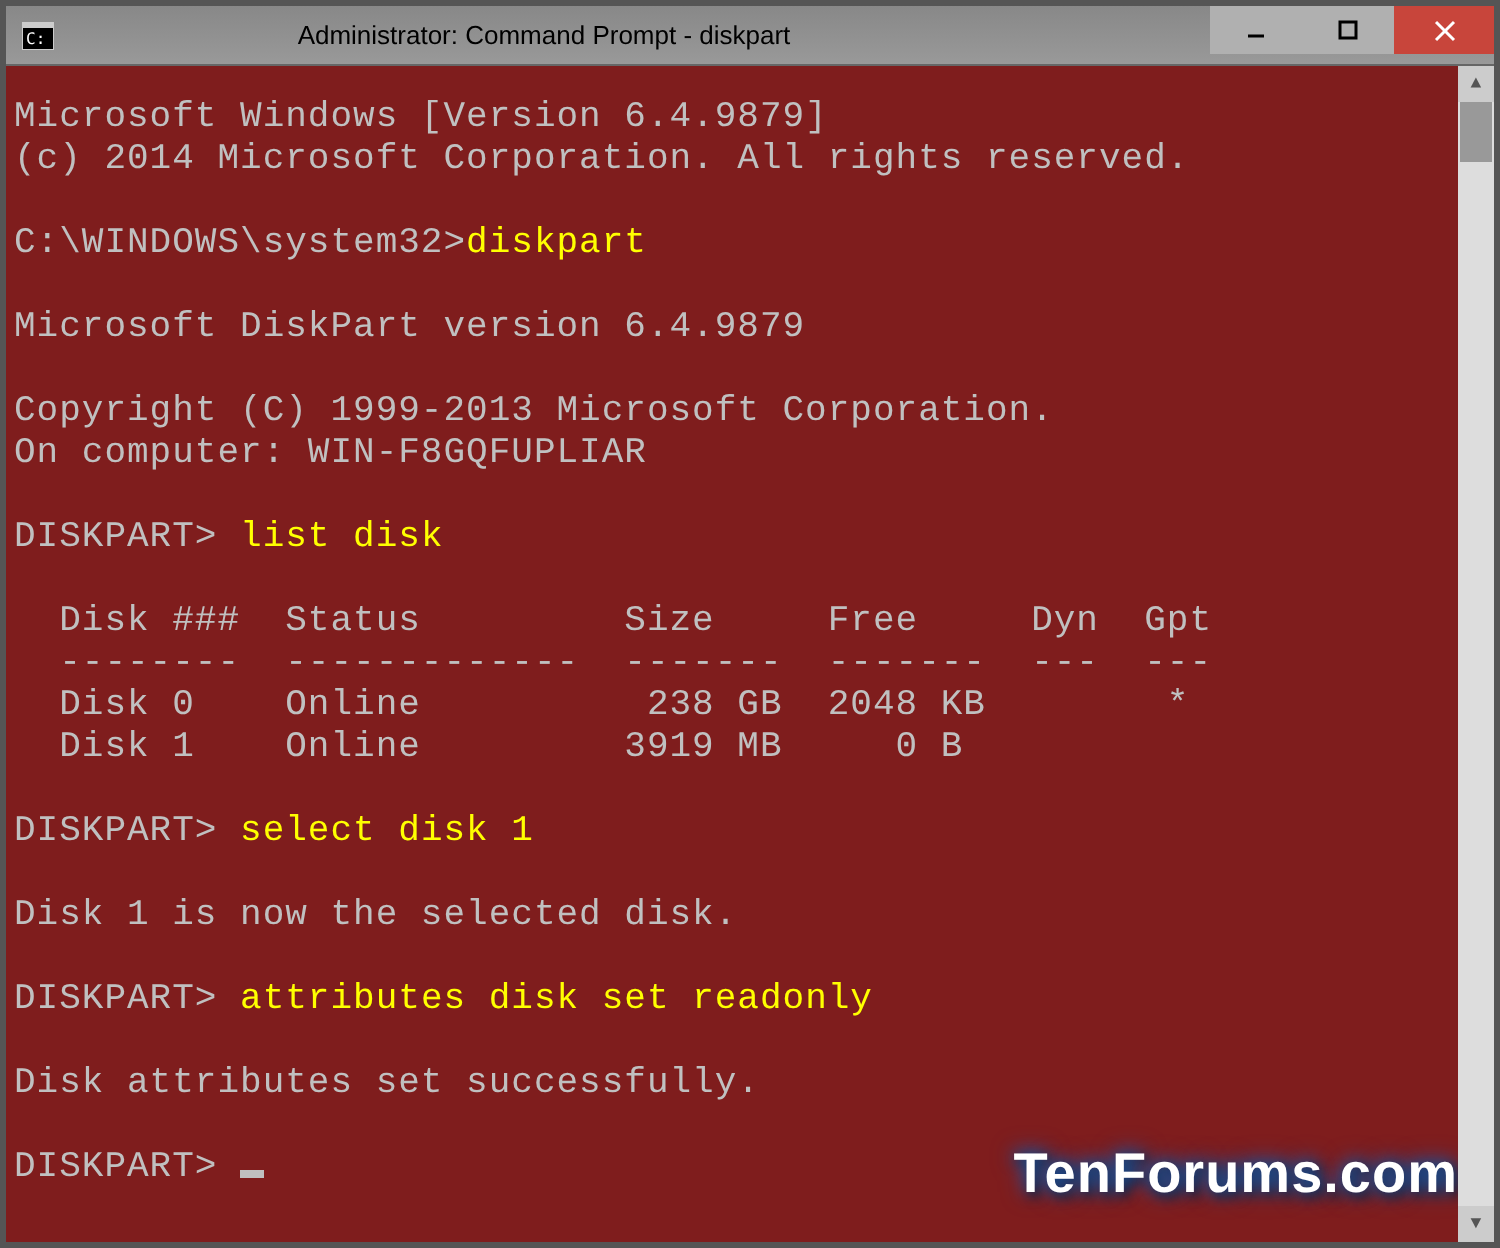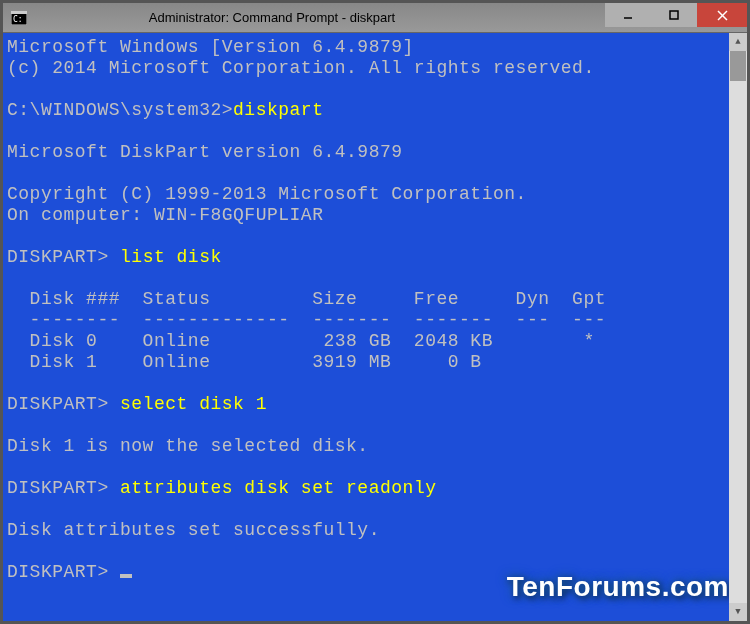--- a/index.html
+++ b/index.html
@@ -63,22 +63,22 @@
       background: #c8453b;
       color: #fff;
       width: 50px;
     }
     .terminal-wrapper {
       display: flex;
       height: calc(100% - 30px);
     }
     .terminal {
       flex: 1;
-      background: #1d4ed8;
-      padding: 4px 4px;
+      background: #7f1d1d;
+      padding: 16px 4px;
       font-size: 18px;
       line-height: 21px;
       color: #c0c0c0;
       letter-spacing: 0.5px;
       white-space: pre;
       overflow: hidden;
       position: relative;
     }
     .scrollbar {
       width: 18px;

